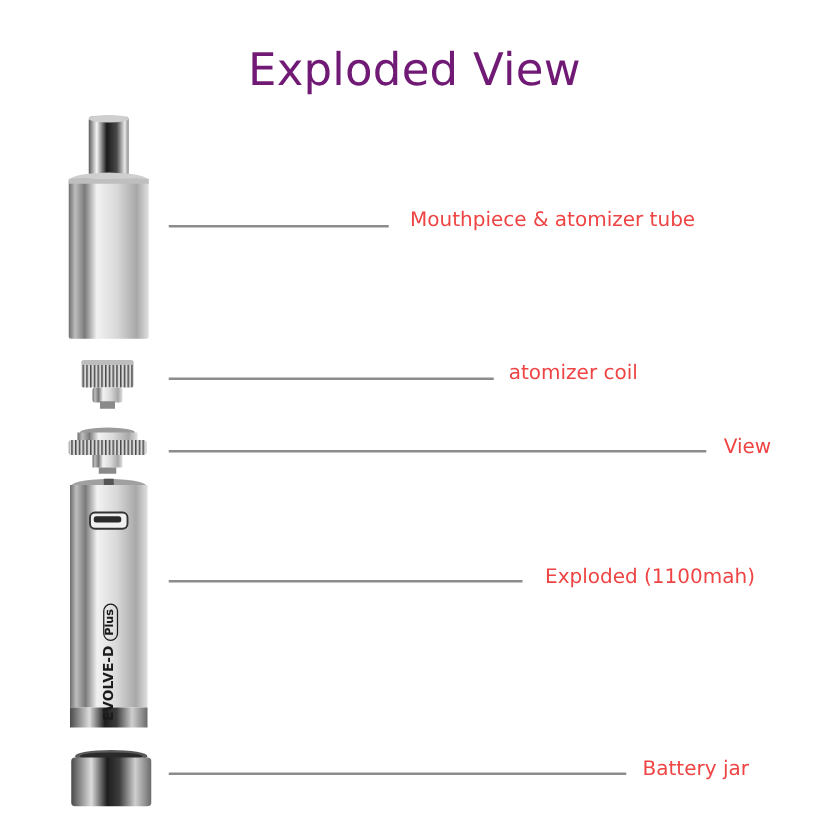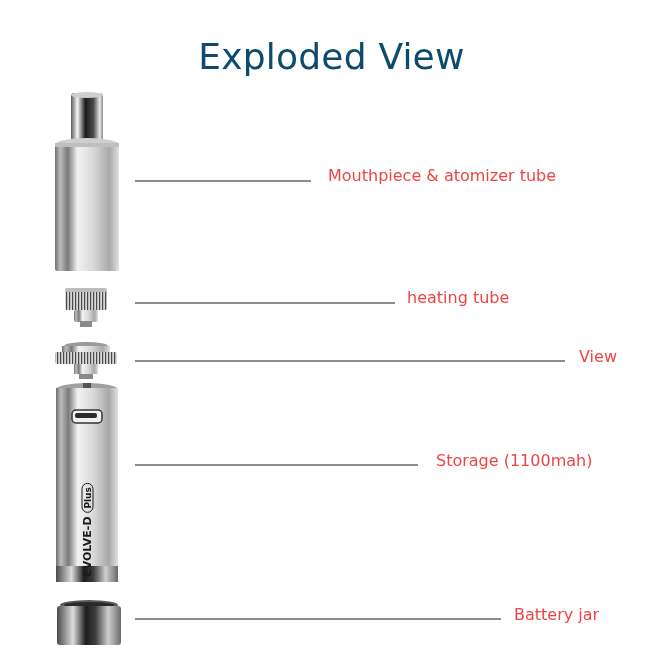--- a/index.html
+++ b/index.html
@@ -1,17 +1,17 @@
 <!DOCTYPE html>
 <html><head>
 <meta charset="utf-8">
 <style>
   html, body { margin:0; padding:0; background:#ffffff; }
   body { width:663px; height:665px; position:relative; overflow:hidden; font-family:"DejaVu Sans", "Liberation Sans", sans-serif; }
-  .title { position:absolute; left:0; width:663px; top:36px; text-align:center; font-size:36px; color:#0c4a6e; font-weight:normal; letter-spacing:0.2px; }
+  .title { position:absolute; left:0; width:663px; top:36px; text-align:center; font-size:36px; color:#701a75; font-weight:normal; letter-spacing:0.2px; }
   .leader { position:absolute; height:1.5px; background:#8c8c8c; left:135px; }
   .label { position:absolute; font-size:16px; color:#ef4444; white-space:nowrap; }
   .part { position:absolute; }
 </style>
 </head>
 <body>
 
 <div class="title">Exploded View</div>
 
 <svg class="part" style="left:0;top:0" width="663" height="665" viewBox="0 0 663 665">
@@ -91,16 +91,16 @@
   <span style="border:1.5px solid #1a1a1a;border-radius:8px;padding:0 3px;font-size:9px;">Plus</span>
 </div>
 
 <div class="leader" style="top:180px;width:176px;"></div>
 <div class="leader" style="top:302px;width:260px;"></div>
 <div class="leader" style="top:360px;width:430px;"></div>
 <div class="leader" style="top:464px;width:283px;"></div>
 <div class="leader" style="top:618px;width:366px;"></div>
 
 <div class="label" style="left:328px;top:166px;">Mouthpiece &amp; atomizer tube</div>
-<div class="label" style="left:407px;top:288px;">heating tube</div>
+<div class="label" style="left:407px;top:288px;">atomizer coil</div>
 <div class="label" style="left:579px;top:347px;">View</div>
-<div class="label" style="left:436px;top:451px;">Storage (1100mah)</div>
+<div class="label" style="left:436px;top:451px;">Exploded (1100mah)</div>
 <div class="label" style="left:514px;top:605px;">Battery jar</div>
 
 </body></html>

